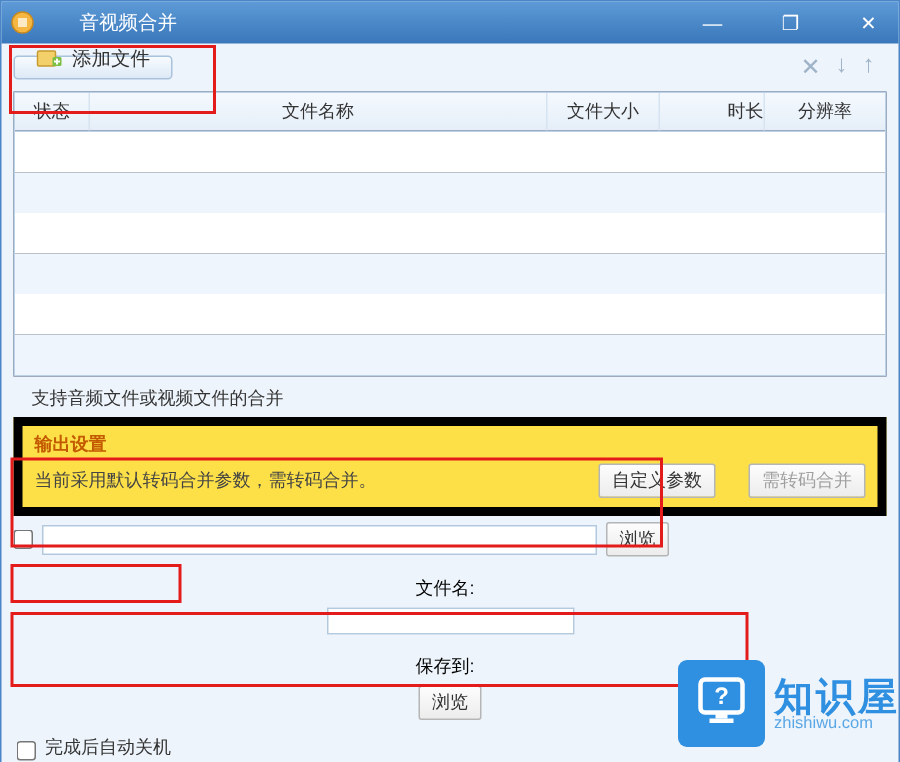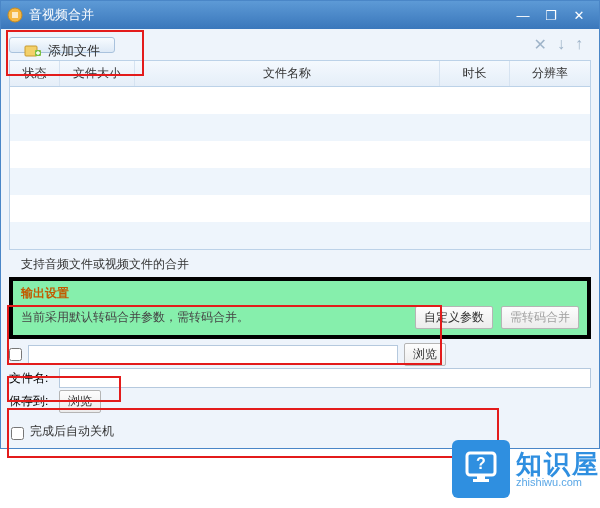--- a/index.html
+++ b/index.html
@@ -1,58 +1,58 @@
 <!DOCTYPE html>
 <html><head>
 <meta charset="utf-8">
 <style>
   * { box-sizing: border-box; margin: 0; padding: 0; font-family: "Microsoft YaHei", Arial, sans-serif; }
   body { background: #fff; width: 600px; height: 508px; overflow: hidden; position: relative; }
 
   .window { width: 600px; border: 1px solid #4a86c7; background: #eef4fb; }
-  .titlebar { display: flex; align-items: center; background: linear-gradient(#5d9ad6, #3a77bb); height: 28px; color: #fff; padding: 0 6px; font-size: 13px; }
+  .titlebar { display: flex; align-items: center; background: linear-gradient(#5d9ad6, #3a77bb); height: 28px; color: #fff; padding: 0 6px; font-size: 13px; gap: 24px; }
   .titlebar .app-icon { width: 16px; height: 16px; margin-right: 6px; display: inline-flex; align-items: center; justify-content: center; }
   .titlebar .spacer { flex: 1; }
   .tb-btn { width: 28px; height: 20px; display: inline-flex; align-items: center; justify-content: center; cursor: pointer; color: #fff; font-size: 13px; }
 
   .toolbar { display: flex; align-items: center; padding: 6px 8px 6px 8px; }
-  .add-btn { display: flex; align-items: flex-start; background: linear-gradient(#f7fbff,#dde9f6); border: 1px solid #a9c2dd; border-radius: 3px; padding: 4px 14px; height: 16px; cursor: pointer; font-size: 13px; color: #333; }
+  .add-btn { display: flex; align-items: flex-end; background: linear-gradient(#f7fbff,#dde9f6); border: 1px solid #a9c2dd; border-radius: 3px; padding: 4px 14px; height: 16px; cursor: pointer; font-size: 13px; color: #333; }
   .add-btn .plus-icon { width: 18px; height: 18px; margin-right: 6px; display: inline-flex; align-items: center; justify-content: center; }
   .toolbar .spacer { flex: 1; }
   .tb-right { color: #9fb4c9; font-size: 16px; display: flex; gap: 10px; padding-right: 8px; }
   .tb-right span { cursor: pointer; }
 
   .grid { margin: 0 8px; border: 1px solid #bcd2e8; background: #0f172a; }
   .grid-head { display: flex; background: linear-gradient(#f4f9fe,#e5eef8); border-bottom: 1px solid #bcd2e8; font-size: 12px; color: #333; }
   .gh { padding: 4px 0; text-align: center; border-right: 1px solid #d6e3f1; }
   .gh:last-child { border-right: none; }
   .c-status { width: 50px; }
   .c-name   { flex: 1; }
   .c-size   { width: 75px; }
-  .c-dur    { width: 70px; }
+  .c-dur    { width: 70px; text-align: right; }
   .c-res    { width: 80px; }
   .grid-body { height: 162px; overflow: hidden; }
   .row { height: 27px; }
   .row:nth-child(even) { background: #eef5fc; }
   .row:nth-child(odd)  { background: #ffffff; }
 
   .support { font-size: 12px; color: #333; padding: 6px 20px 2px; }
 
-  .out-sec { margin: 2px 8px 4px; border: 4px solid #000000; background: #86efac; padding: 4px 8px 6px; font-size: 12px; color: #333; position: relative; }
+  .out-sec { margin: 2px 8px 4px; border: 6px solid #000000; background: #fde047; padding: 4px 8px 6px; font-size: 12px; color: #333; position: relative; }
   .out-title { color: #c35a00; font-weight: bold; margin-bottom: 4px; }
-  .out-row { display: flex; align-items: center; gap: 8px; justify-content: space-between; }
+  .out-row { display: flex; align-items: center; gap: 22px; justify-content: space-between; }
   .out-row .note { flex: 1; color: #444; }
   .small-btn { background: linear-gradient(#fdfdfd,#ececec); border: 1px solid #b5b5b5; border-radius: 2px; padding: 2px 8px; font-size: 12px; cursor: pointer; color: #333; }
   .small-btn.disabled { color: #a0a0a0; cursor: default; }
 
   .bgm-row { margin: 4px 8px 2px; display: flex; align-items: center; font-size: 12px; gap: 6px; }
   .bgm-row input[type=checkbox] { width: 13px; height: 13px; }
   .bgm-row .txt { width: 370px; height: 20px; border: 1px solid #b5c9de; background: #fff; padding: 1px 4px; font-size: 12px; }
 
-  .file-row { margin: 2px 8px 2px; display: flex; align-items: center; font-size: 12px; gap: 4px; }
+  .file-row { margin: 13px 8px 2px; display: flex; align-items: center; font-size: 12px; gap: 4px; flex-direction: column; }
   .file-row .lbl { width: 46px; }
   .file-row .txt { flex: 1; height: 20px; border: 1px solid #b5c9de; background: #fff; padding: 1px 4px; font-size: 12px; }
 
   .auto-off { display: flex; align-items: flex-end; font-size: 12px; padding: 8px 10px; gap: 6px; color: #333; }
 
   .highlight { position: absolute; border: 2px solid #e31b1b; pointer-events: none; }
 
   .watermark { position: absolute; right: 0; bottom: 10px; display: flex; align-items: center; }
   .wm-badge { width: 58px; height: 58px; background: #2f8fe0; border-radius: 6px; display: flex; align-items: center; justify-content: center; margin-right: 6px; }
   .wm-text { color: #2f8fe0; line-height: 1; }
@@ -92,22 +92,22 @@
     <div class="tb-right">
       <span>✕</span>
       <span>↓</span>
       <span>↑</span>
     </div>
   </div>
 
   <div class="grid">
     <div class="grid-head">
       <div class="gh c-status">状态</div>
+      <div class="gh c-name">文件名称</div>
       <div class="gh c-size">文件大小</div>
-      <div class="gh c-name">文件名称</div>
       <div class="gh c-dur">时长</div>
       <div class="gh c-res">分辨率</div>
     </div>
     <div class="grid-body">
       <div class="row"></div>
       <div class="row"></div>
       <div class="row"></div>
       <div class="row"></div>
       <div class="row"></div>
       <div class="row"></div>

